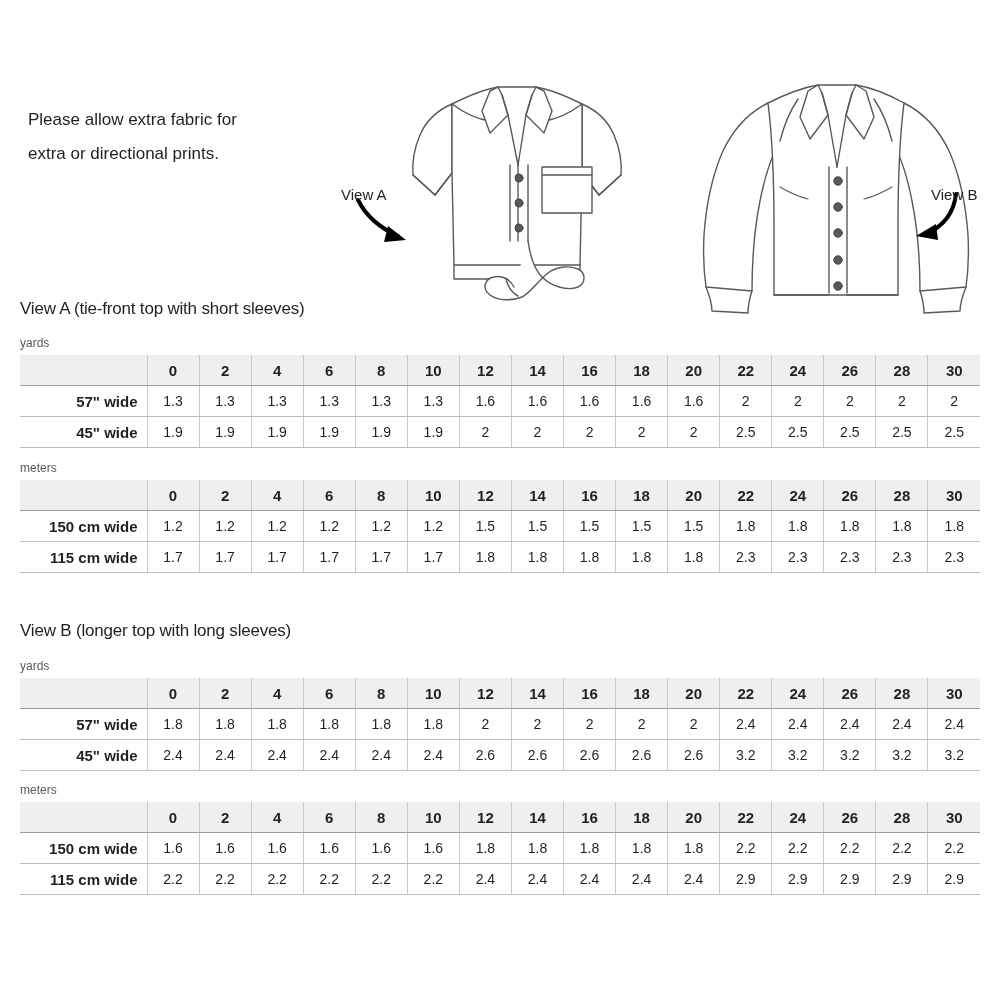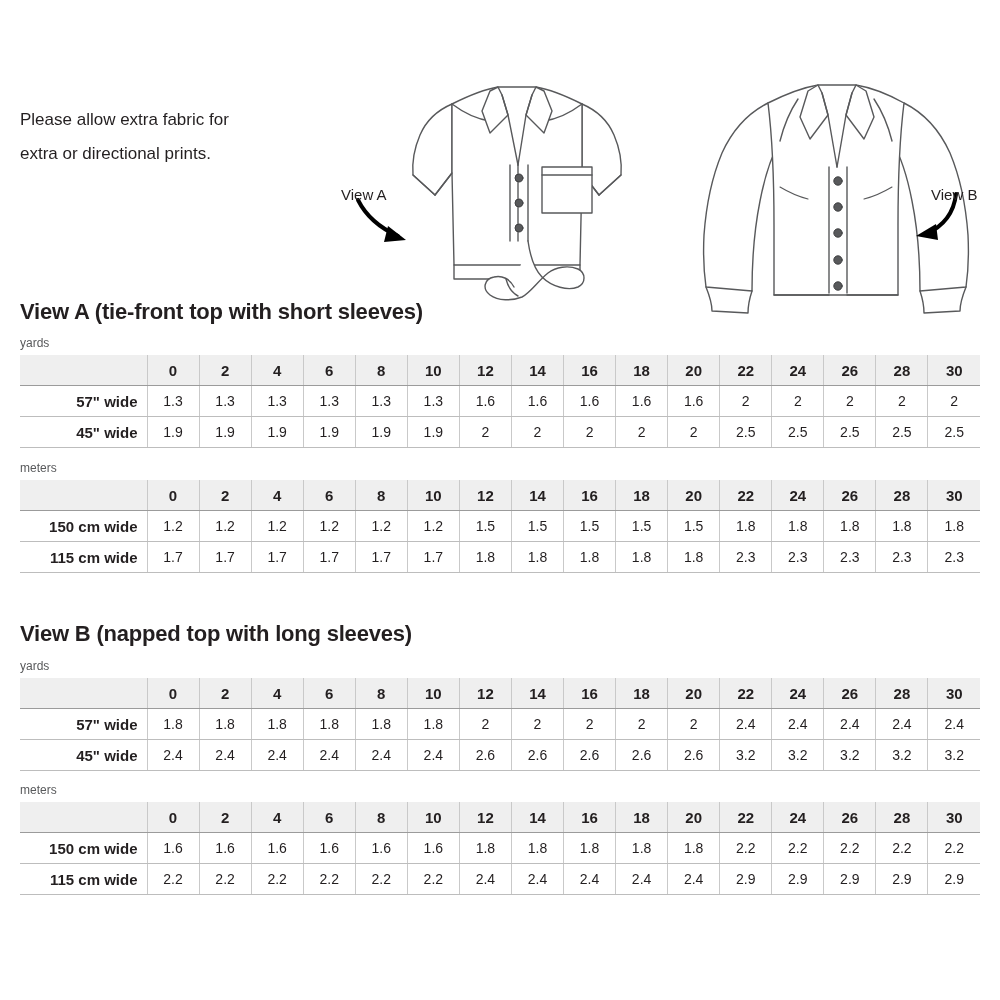--- a/index.html
+++ b/index.html
@@ -19,21 +19,21 @@
   
   .note {
     position: absolute;
     left: 20px;
     top: 103px;
     width: 300px;
     font-size: 17px;
     line-height: 34px;
     color: #231f20;
   }
-  .note div { white-space: nowrap; }
+  .note div { white-space: nowrap; margin-left: 8px; }
 
   
   .illus {
     position: absolute;
     top: 55px;
     left: 330px;
     width: 670px;
     height: 280px;
   }
   .illus svg { display: block; }
@@ -44,22 +44,22 @@
     color: #231f20;
     white-space: nowrap;
   }
   #lbl-a { left: 341px; top: 186px; }
   #lbl-b { left: 931px; top: 186px; }
 
   
   .section-title {
     position: absolute;
     left: 20px;
-    font-size: 22px;
-    font-weight: bold;
+    font-size: 17px;
+    font-weight: normal;
     letter-spacing: -0.2px;
     white-space: nowrap;
   }
   #title-a { top: 299px; }
   #title-b { top: 621px; }
 
   .unit-label {
     position: absolute;
     left: 20px;
     font-size: 12px;
@@ -392,21 +392,21 @@
         <td>1.8</td>
         <td>2.3</td>
         <td>2.3</td>
         <td>2.3</td>
         <td>2.3</td>
         <td>2.3</td>
       </tr>
     </tbody>
   </table>
 
-<div class="section-title" id="title-b">View B (napped top with long sleeves)</div>
+<div class="section-title" id="title-b">View B (longer top with long sleeves)</div>
 
 <div class="unit-label" id="unit-b-yards">yards</div>
 <table class="fabric" id="tbl-b-yards">
     <colgroup>
       <col class="lblcol">
       <col>
       <col>
       <col>
       <col>
       <col>

